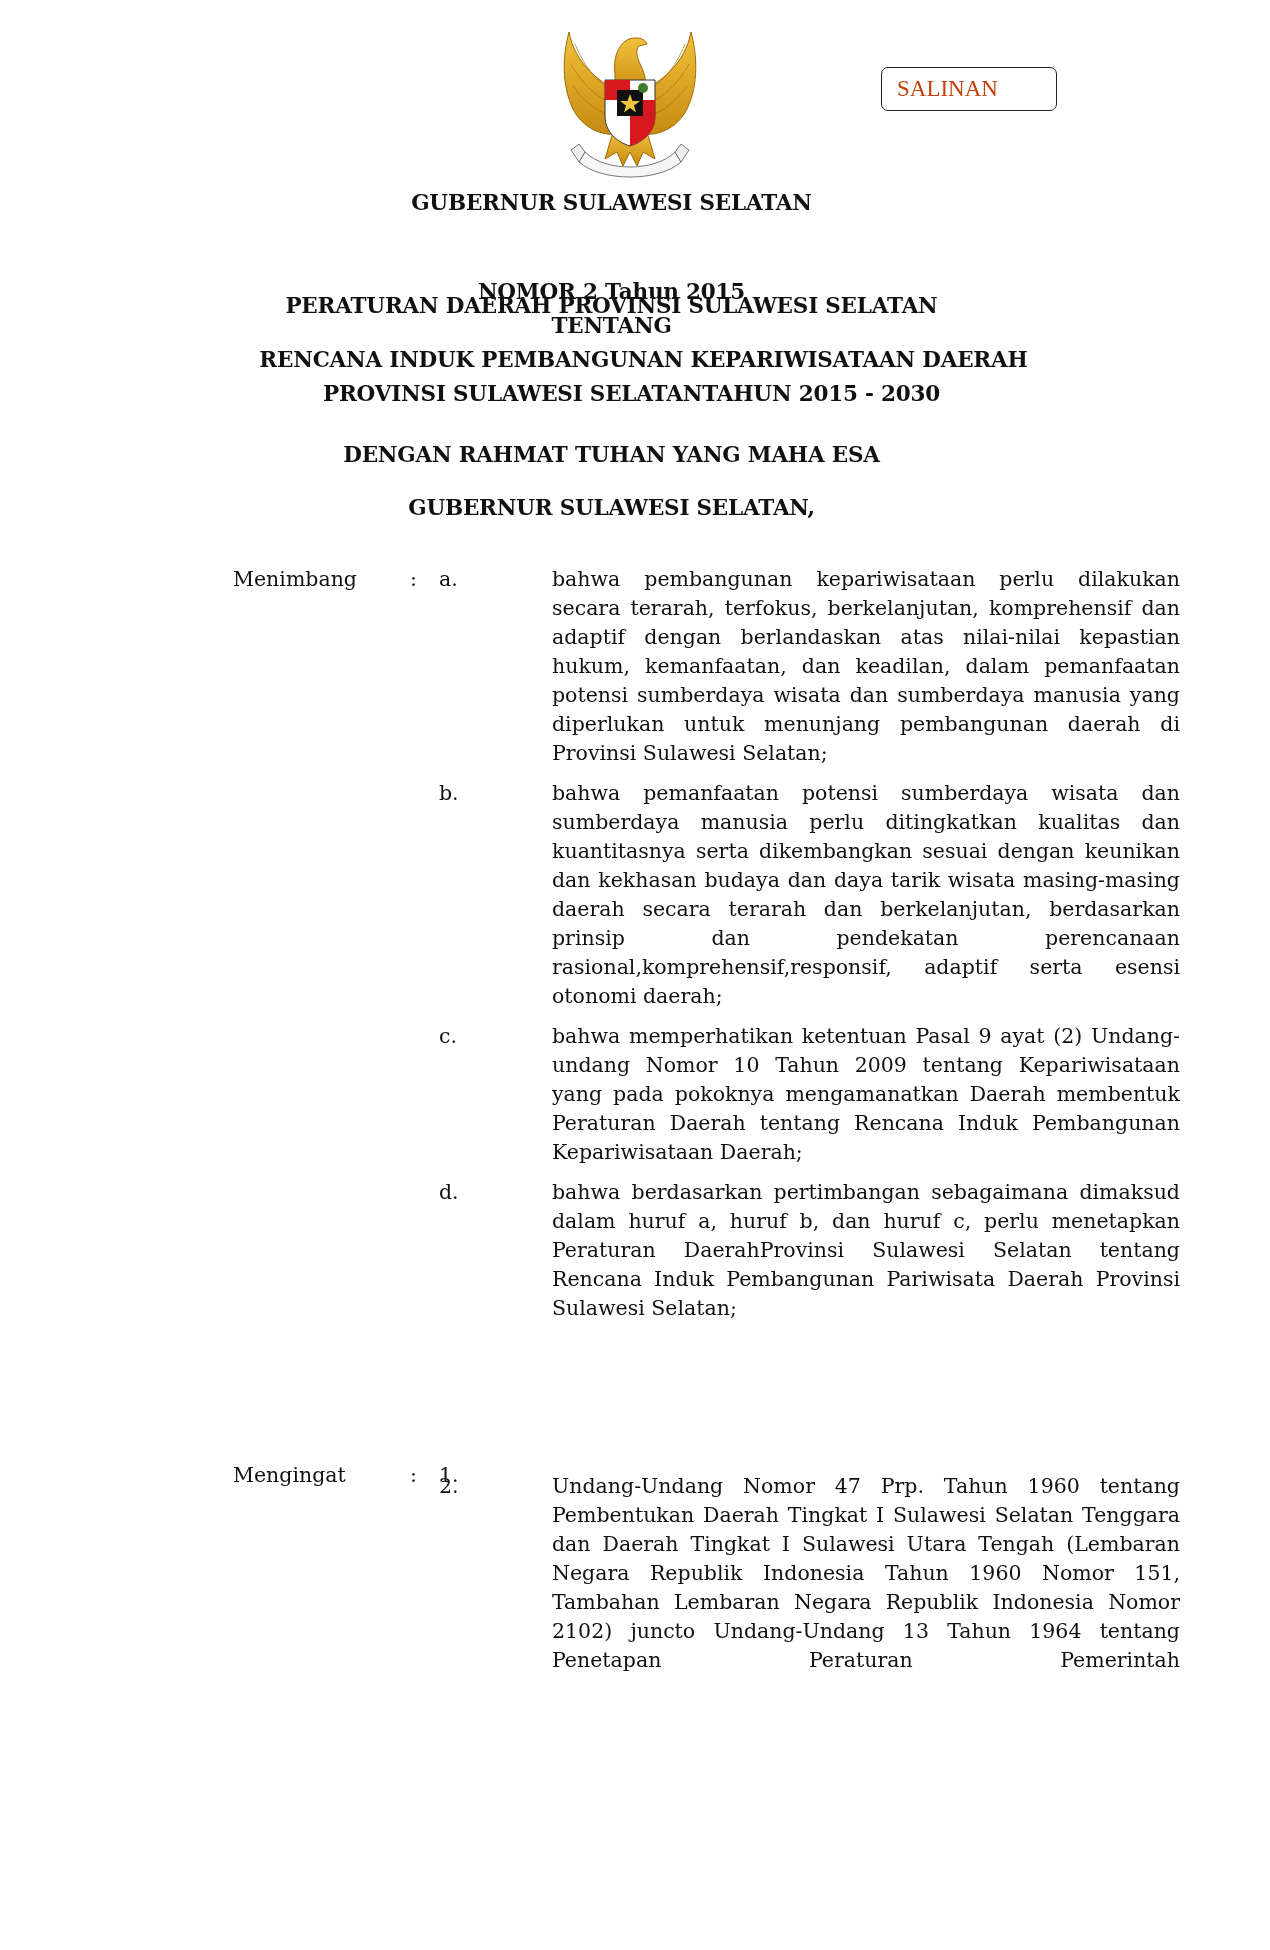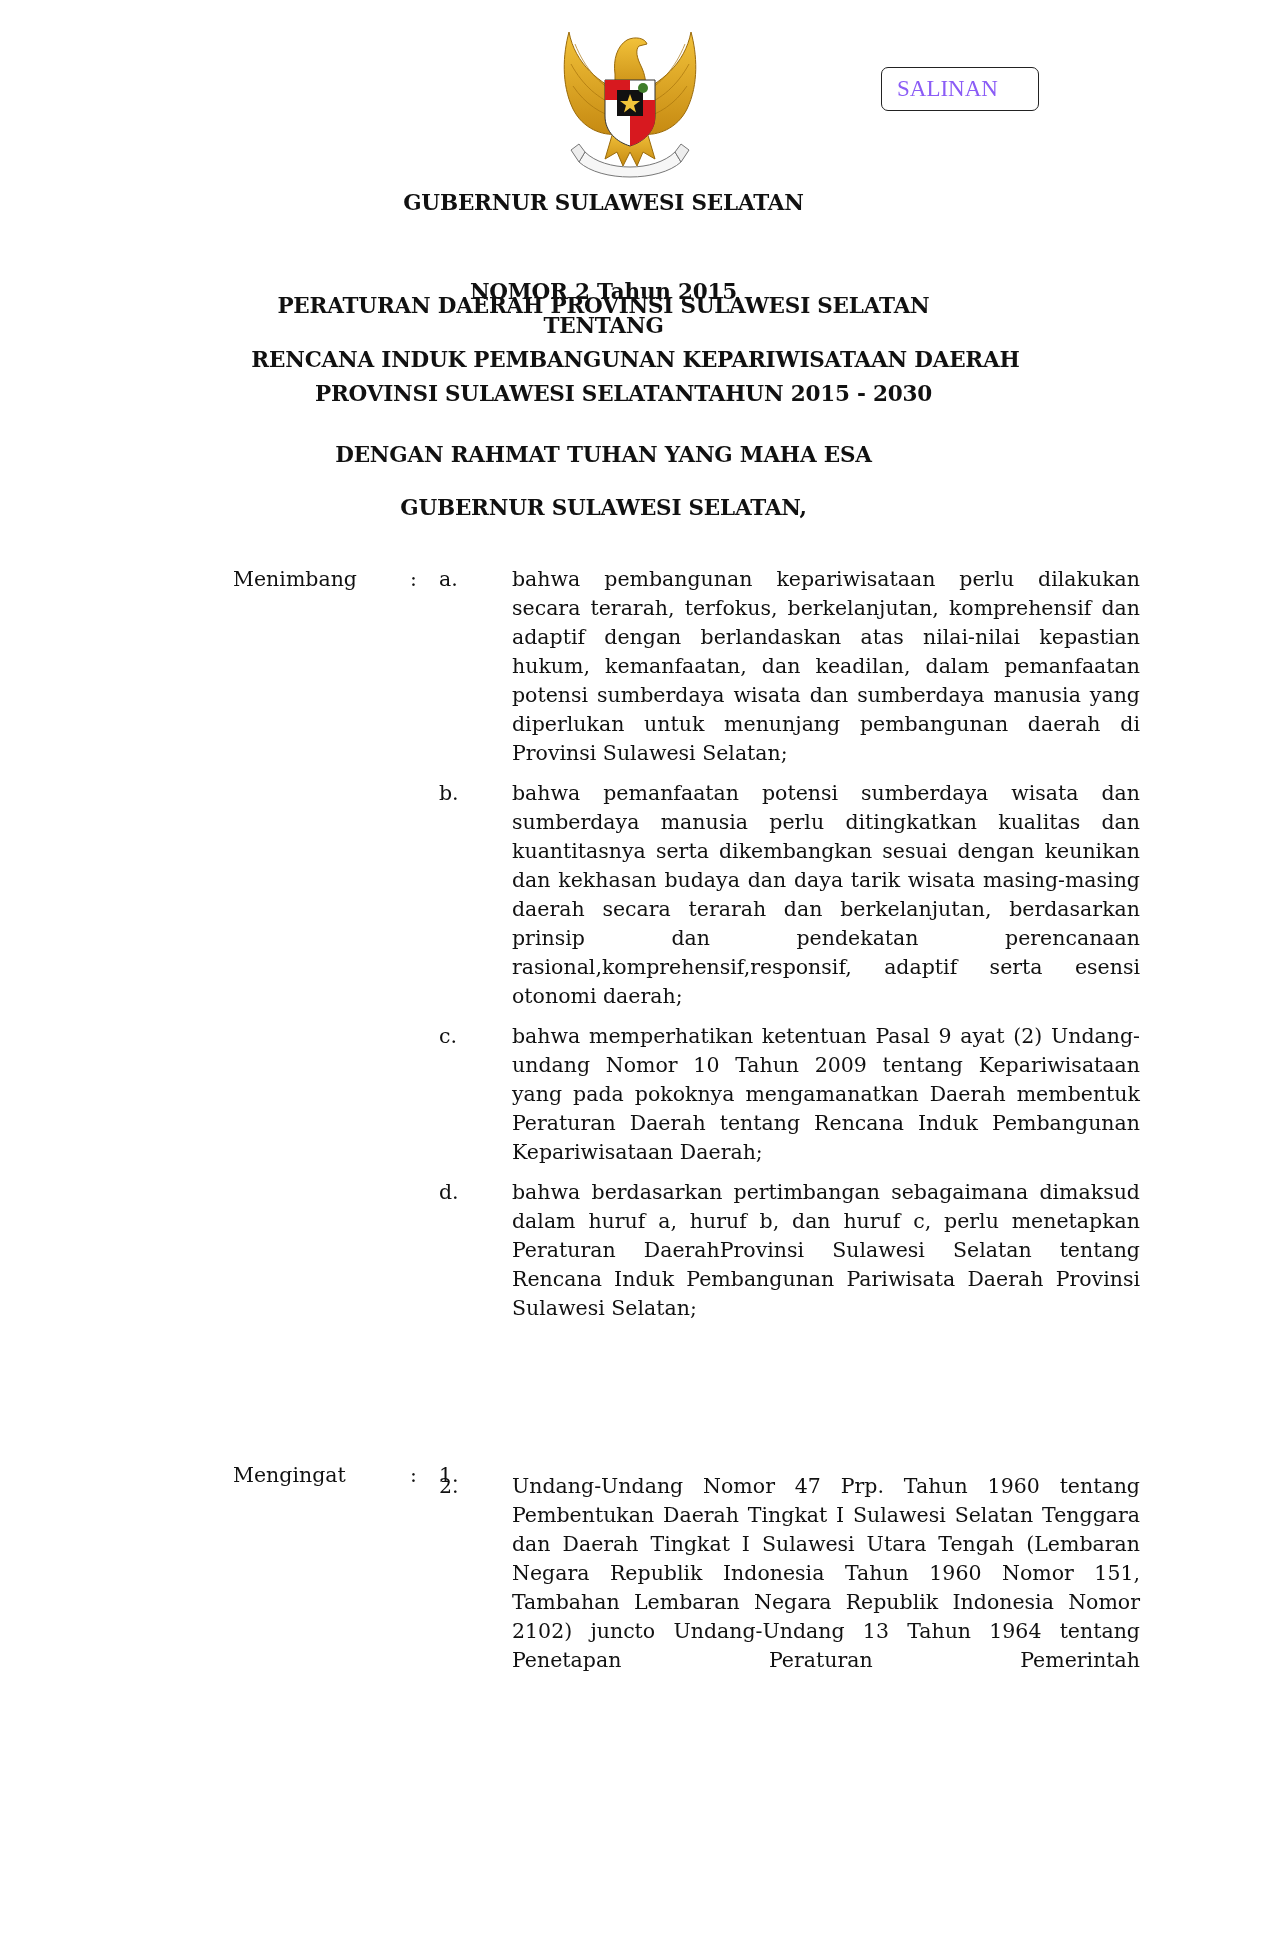--- a/index.html
+++ b/index.html
@@ -1,26 +1,26 @@
 <!DOCTYPE html>
 <html><head>
 <meta charset="utf-8">
 <style>
   html, body { margin: 0; padding: 0; background: #ffffff; }
   body { width: 1270px; height: 1950px; position: relative; overflow: hidden;
          font-family: "DejaVu Serif", "Liberation Serif", serif; color: #111111; }
   .emblem { position: absolute; left: 555px; top: 24px; width: 150px; height: 158px; }
-  .salinan { position: absolute; left: 881px; top: 67px; width: 158px; height: 44px;
+  .salinan { position: absolute; left: 881px; top: 67px; width: 176px; height: 44px;
              border: 1.5px solid #222; border-radius: 7px; box-sizing: border-box;
              font-family: "Liberation Serif", serif; font-size: 23px; line-height: 41px;
-             padding-left: 15px; color: #8b5cf6; }
-  .hdr { position: absolute; left: 8px; width: 1191px; text-align: center; font-weight: bold;
+             padding-left: 15px; color: #c2410c; }
+  .hdr { position: absolute; left: 16px; width: 1191px; text-align: center; font-weight: bold;
          font-size: 21.5px; letter-spacing: -0.2px; }
   .sect { position: absolute; left: 0; width: 1270px; }
-  .row { position: relative; font-size: 20.5px; line-height: 29px; }
+  .row { position: relative; font-size: 20.5px; line-height: 29px; padding-left: 40px; }
   .label { position: absolute; left: 233px; top: 0; }
   .colon { position: absolute; left: 410px; top: 0; }
   .marker { position: absolute; left: 439px; top: 0; }
   .body-text { margin-left: 512px; width: 628px; text-align: justify; text-align-last: left; }
   .item { margin-bottom: 11px; }
 </style>
 </head>
 <body>
 
 <div class="emblem">

